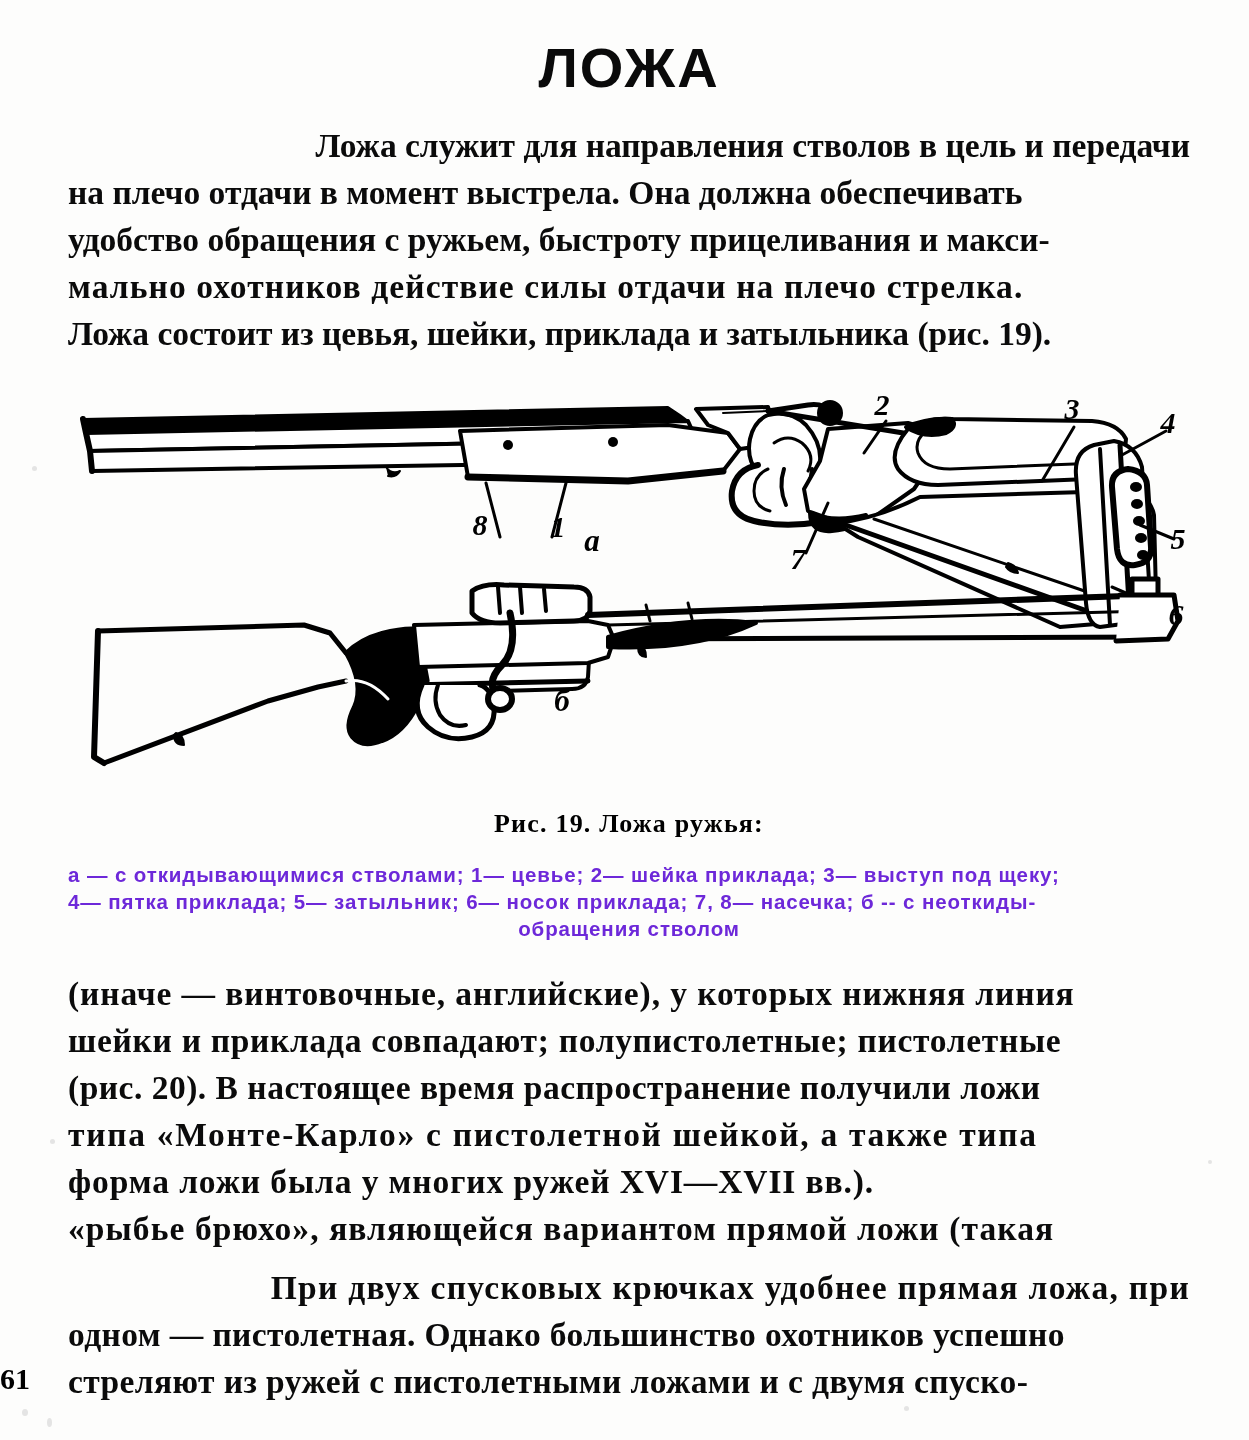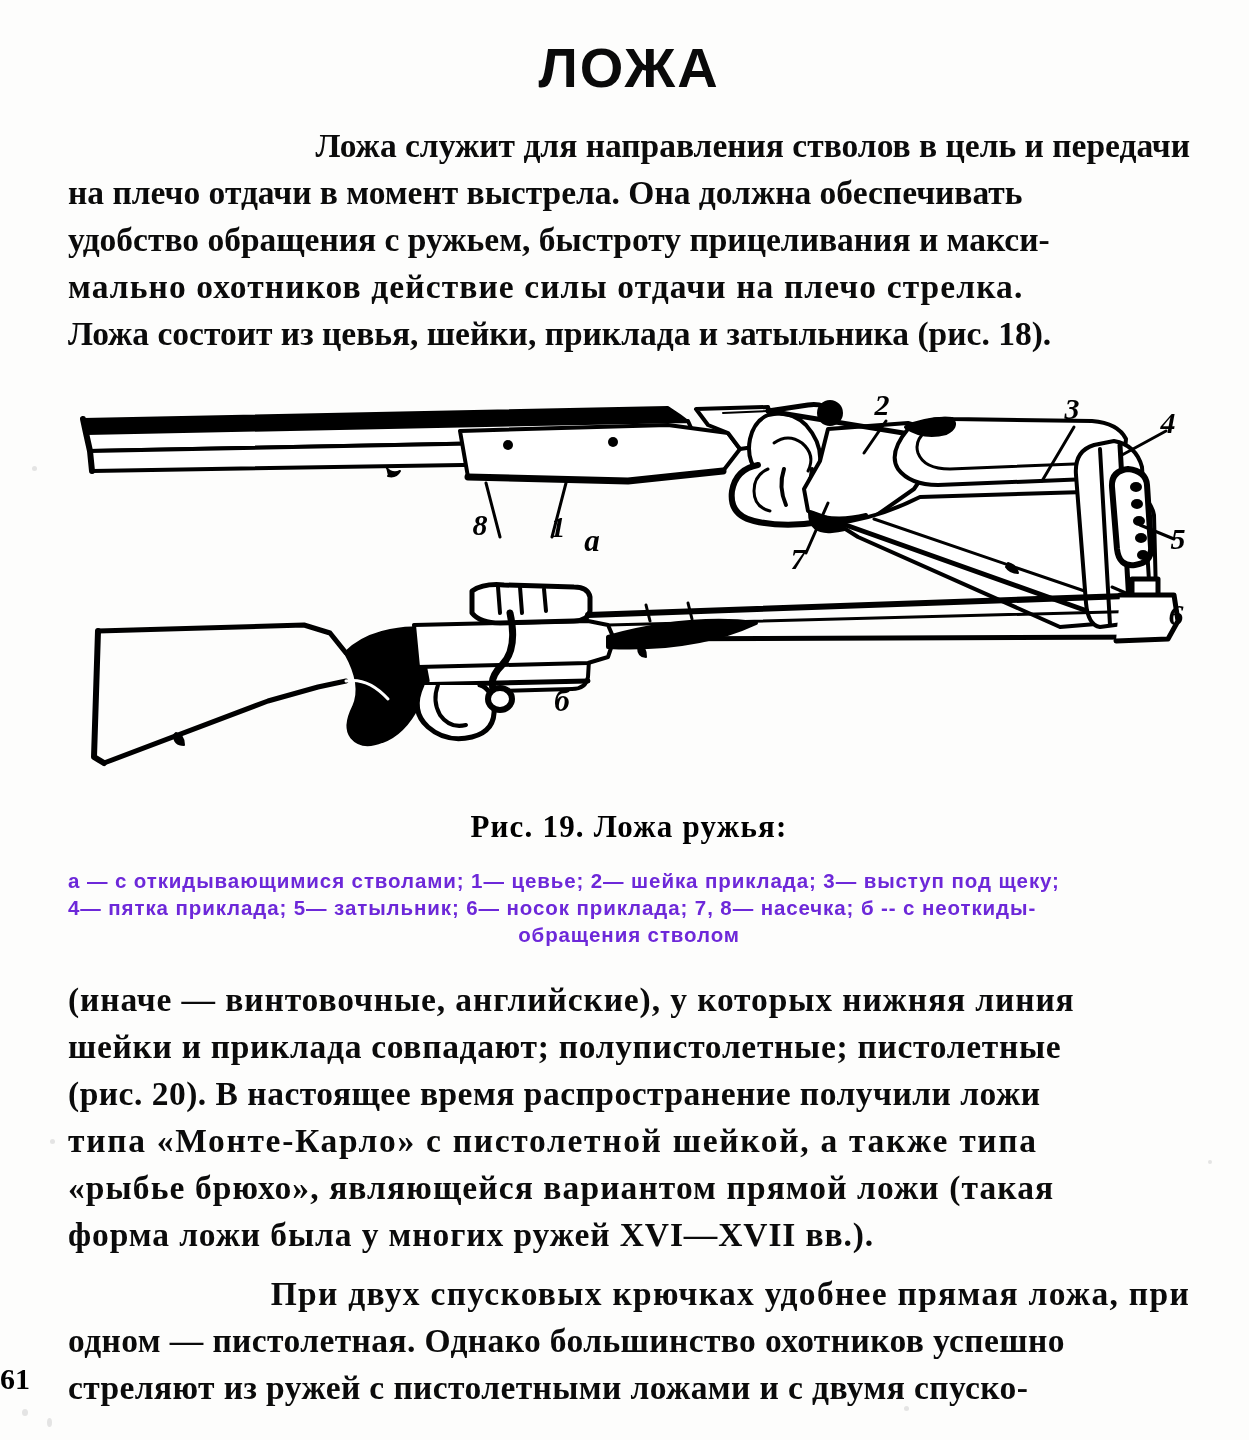--- a/index.html
+++ b/index.html
@@ -70,21 +70,21 @@
     width: 1122px;
     height: 420px;
     margin-top: 28px;
   }
   .figure svg { display:block; }
 
   .fig-caption-title {
     text-align: center;
     font-family: "Liberation Serif", "DejaVu Serif", serif;
     font-weight: bold;
-    font-size: 31px;
+    font-size: 26px;
     letter-spacing: 1.2px;
     margin-top: 4px;
   }
   .fig-legend {
     font-family: "Liberation Sans", "DejaVu Sans", sans-serif;
     font-size: 20.5px;
     line-height: 27px;
     letter-spacing: 0.9px;
     font-weight: 600;
     margin-top: 22px;
@@ -142,21 +142,21 @@
     <div class="doc-title">ЛОЖА</div>
 
     <div class="para first">
       <span class="line justify">
           <span class="indent"></span>
           <span>Ложа служит для направления стволов в цель и передачи</span>
         </span>
       <span class="line">на плечо отдачи в момент выстрела. Она должна обеспечивать</span>
       <span class="line">удобство обращения с ружьем, быстроту прицеливания и макси-</span>
       <span class="line" style="letter-spacing:1.1px;">мально охотников действие силы отдачи на плечо стрелка.</span>
-      <span class="line">Ложа состоит из цевья, шейки, приклада и затыльника (рис. 18).</span>
+      <span class="line">Ложа состоит из цевья, шейки, приклада и затыльника (рис. 19).</span>
     </div>
 
     <div class="figure">
       <svg width="1122" height="420" viewBox="0 0 1122 420" xmlns="http://www.w3.org/2000/svg">
         <g fill="none" stroke="#000" stroke-width="4" stroke-linejoin="round" stroke-linecap="round">
 
           <g>
 
             <path d="M15 34 L600 22 L612 30 L620 36 L18 48 Z" fill="#000" stroke="#000" stroke-width="2"></path>
 
@@ -297,22 +297,22 @@
     </div>
 
     <div class="para" style="margin-top:28px;">
       <span class="line justify">
           <span class="indent"></span>
         </span>
       <span class="line" style="letter-spacing:0.9px;">(иначе — винтовочные, английские), у которых нижняя линия</span>
       <span class="line" style="letter-spacing:0.7px;">шейки и приклада совпадают; полупистолетные; пистолетные</span>
       <span class="line" style="letter-spacing:0.5px;">(рис. 20). В настоящее время распространение получили ложи</span>
       <span class="line" style="letter-spacing:1.7px;">типа «Монте-Карло» с пистолетной шейкой, а также типа</span>
+      <span class="line" style="letter-spacing:0.9px;">форма ложи была у многих ружей XVI—XVII вв.).</span>
       <span class="line" style="letter-spacing:1.1px;">«рыбье брюхо», являющейся вариантом прямой ложи (такая</span>
-      <span class="line" style="letter-spacing:0.9px;">форма ложи была у многих ружей XVI—XVII вв.).</span>
     </div>
 
     <div class="para" style="margin-top:12px;">
       <span class="line justify">
           <span class="indent"></span>
           <span style="letter-spacing:1.3px;">При двух спусковых крючках удобнее прямая ложа, при</span>
         </span>
       <span class="line" style="letter-spacing:0.4px;">одном — пистолетная. Однако большинство охотников успешно</span>
       <span class="line" style="letter-spacing:0.4px;">стреляют из ружей с пистолетными ложами и с двумя спуско-</span>
     </div>

